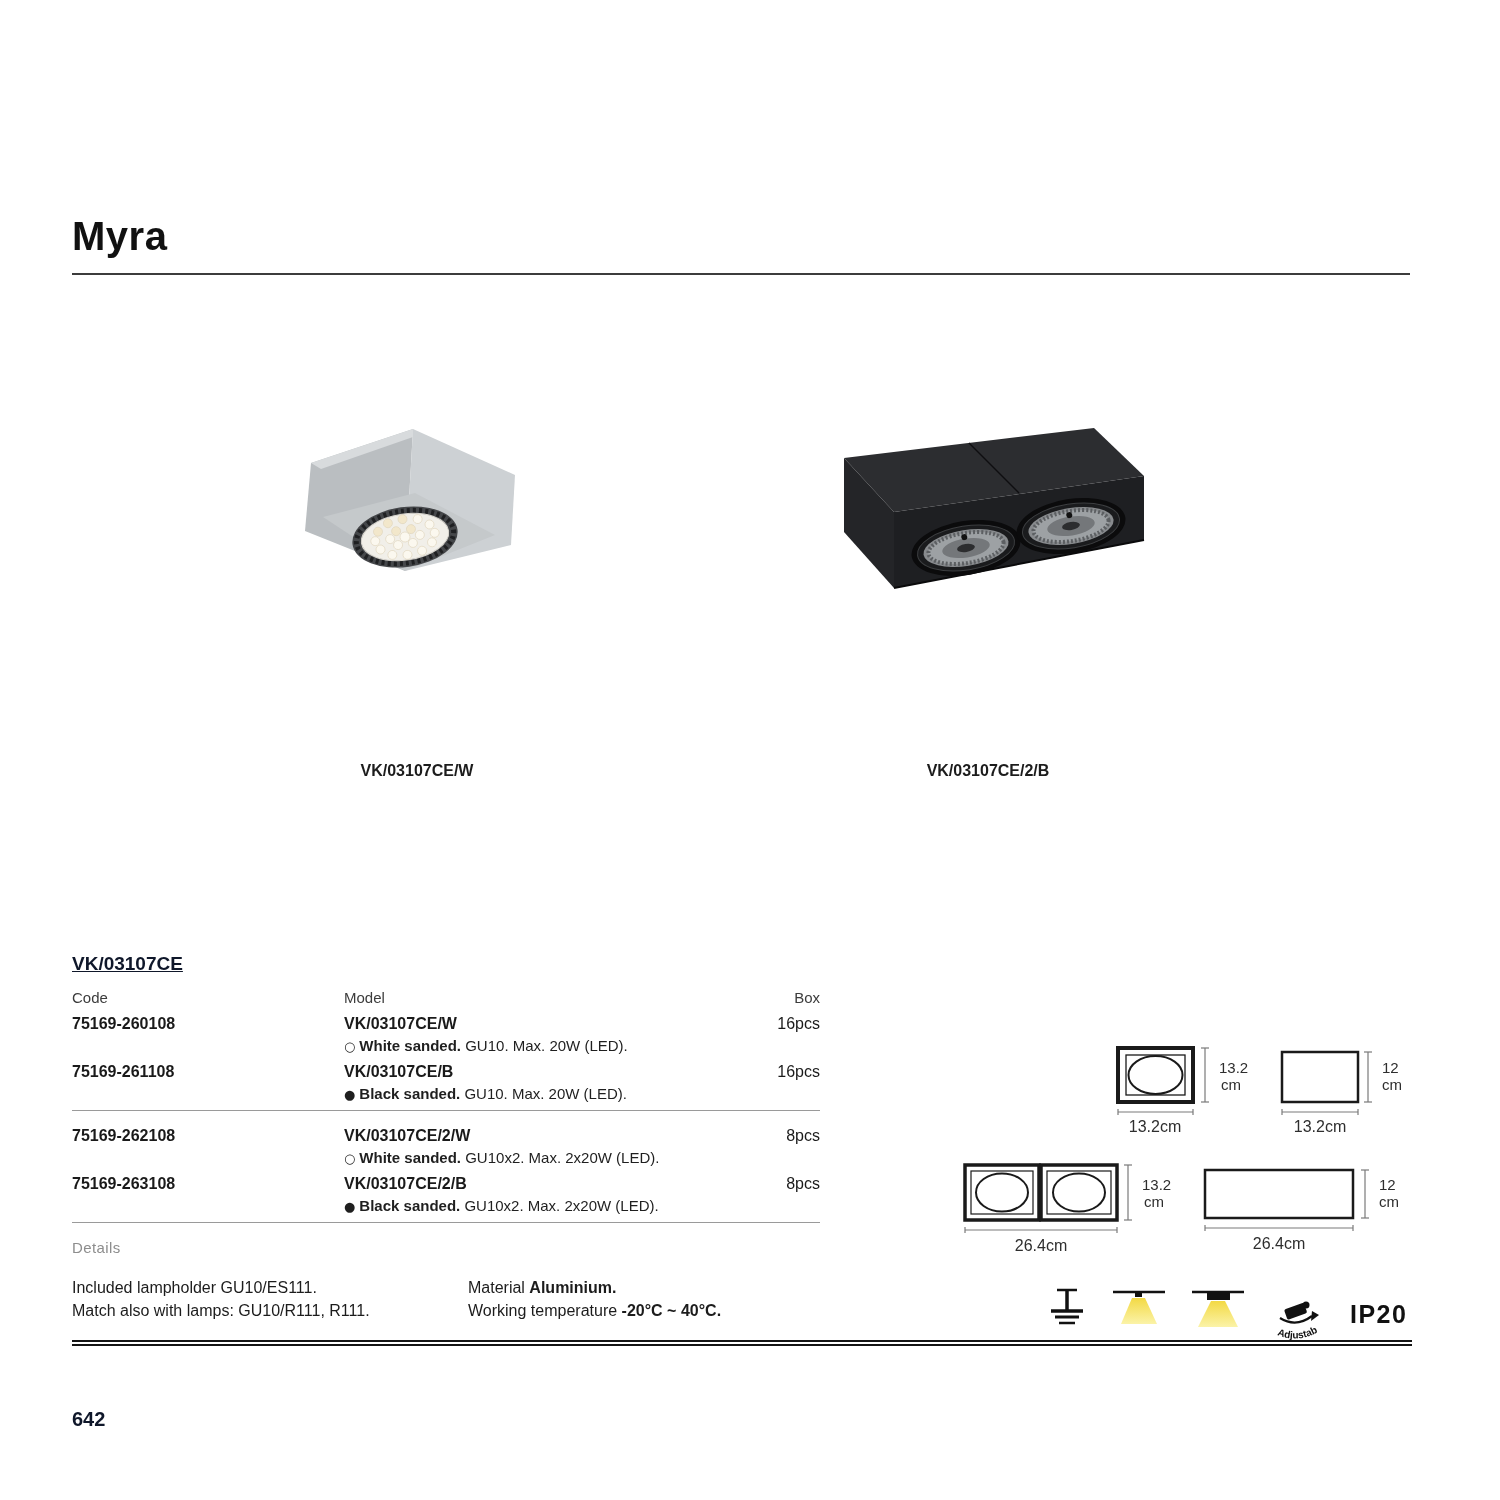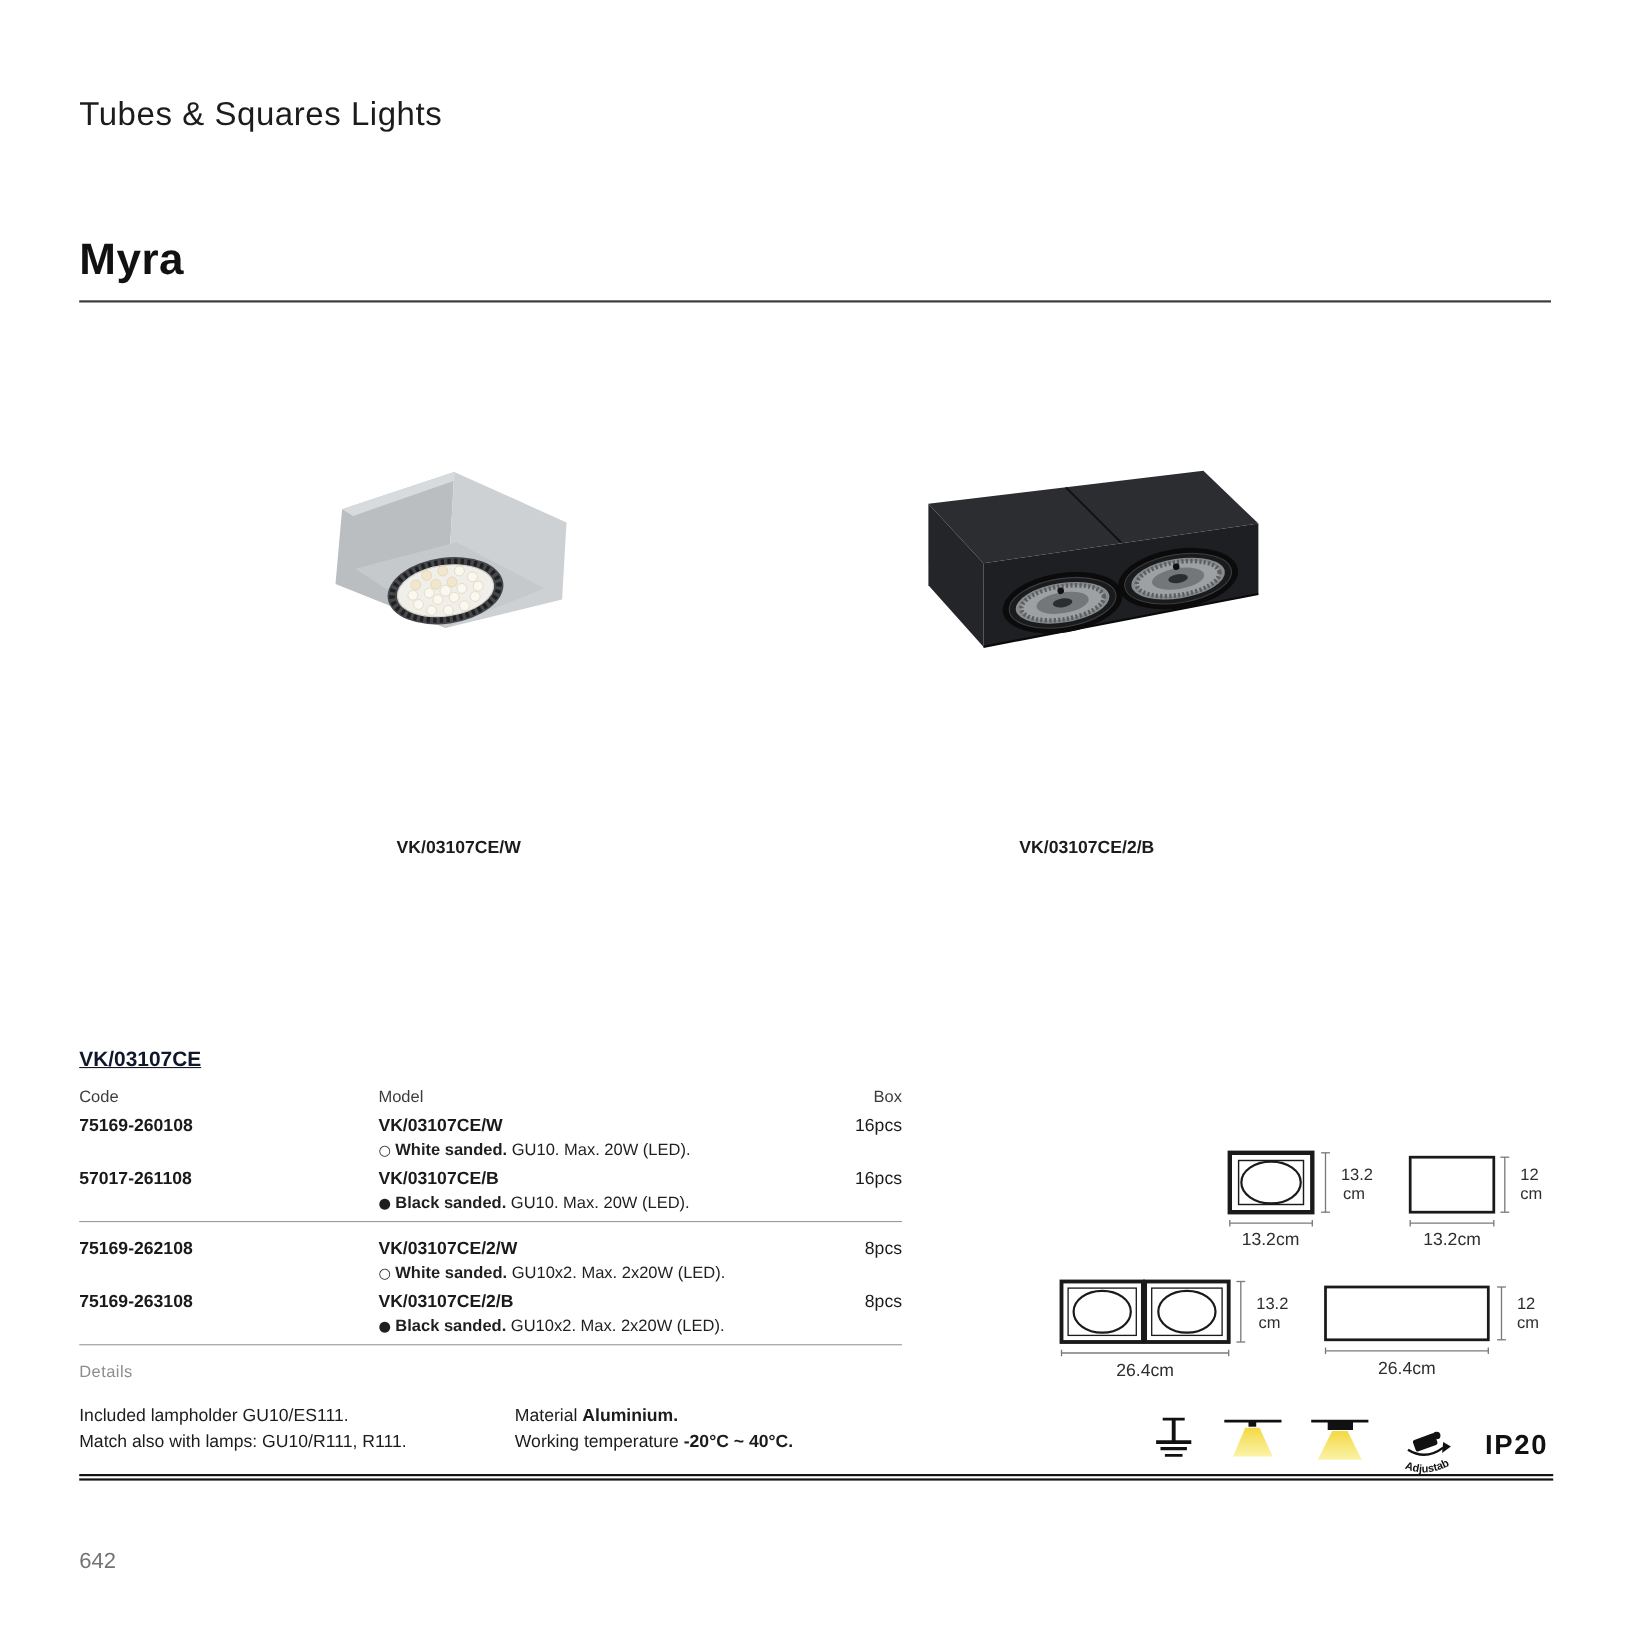--- a/index.html
+++ b/index.html
@@ -33,28 +33,27 @@
   .details-body b { font-weight:700;text-align:right; }
 
   .dims-svg { position:absolute; left:940px; top:1040px; }
   .dims-svg text { font-family:"Liberation Sans", sans-serif; fill:#2e2e2e; }
 
   .icons-svg { position:absolute; left:1040px; top:1282px; }
   .ip-rating { position:absolute; left:1350px; top:1300px; font-size:25px; font-weight:700; letter-spacing:1.5px; color:#111; }
 
   .bottom-rule { position:absolute; left:72px; top:1340px; width:1340px; height:6px;
                  border-top:2px solid #141414; border-bottom:2px solid #141414; }
-  .page-number { position:absolute; left:72px; top:1408px; font-size:20px; font-weight:400; color:#737373; }
+  .page-number { position:absolute; left:72px; top:1408px; font-size:20px; font-weight:700; color:#0f172a; }
 </style>
 </head>
 <body>
 
 <div class="page">
 
-  <div class="category">Tubes &amp; Squares Lights</div>
   <div class="title">Myra</div>
   <div class="title-rule"></div>
 
   <svg class="product-img" style="left:293px; top:423px;" width="235" height="170" viewBox="0 0 235 170">
     <polygon points="120,6 18,40 12,108 112,148" fill="#babec1"></polygon>
     <polygon points="120,6 222,52 218,122 112,148" fill="#cdd1d4"></polygon>
     <polygon points="120,6 18,40 28,46 120,14" fill="#d8dbdd"></polygon>
     <polygon points="30,94 112,148 202,112 122,70" fill="#c5c9cb"></polygon>
     <g transform="rotate(-8 112 114)">
       <ellipse cx="112" cy="114" rx="53" ry="30" fill="#45474a"></ellipse>
@@ -125,21 +124,21 @@
     <div class="trow">
       <div class="cell-code">75169-260108</div>
       <div class="cell-model">
         <div class="model-name">VK/03107CE/W</div>
         <div class="model-desc"><span class="marker">○</span><b>White sanded.</b> <span>GU10. Max. 20W (LED).</span></div>
       </div>
       <div class="cell-box">16pcs</div>
     </div>
 
     <div class="trow">
-      <div class="cell-code">57017-261108</div>
+      <div class="cell-code">75169-261108</div>
       <div class="cell-model">
         <div class="model-name">VK/03107CE/B</div>
         <div class="model-desc"><span class="marker">●</span><b>Black sanded.</b> <span>GU10. Max. 20W (LED).</span></div>
       </div>
       <div class="cell-box">16pcs</div>
     </div>
 
     <hr class="sep">
 
     <div class="trow">

